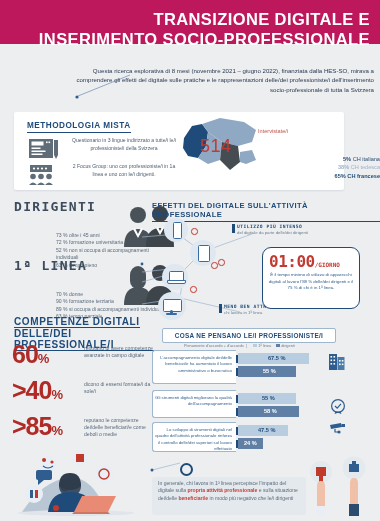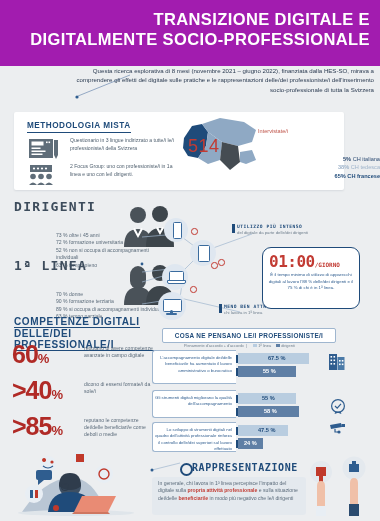--- a/index.html
+++ b/index.html
@@ -7,22 +7,22 @@
     width:380px;height:521px;overflow:hidden;
     background:#eef0f2;
     font-family:"Liberation Sans", sans-serif;
     color:#2a3a50;
     position:relative;
   }
   .page{position:relative;width:380px;height:521px;background:#eceef0;}
 
   
   .header{
-    position:absolute;left:0;top:0;width:380px;height:66px;
-    background:#a21caf;
+    position:absolute;left:0;top:0;width:380px;height:44px;
+    background:#be185d;
   }
   .header h1{
     position:absolute;right:10px;top:9px;width:352px;
     margin:0;text-align:right;
     font-size:16.5px;line-height:20px;font-weight:bold;
     letter-spacing:.4px;color:#ffffff;
   }
   .header h1 .l2{display:block;}
 
   
@@ -33,39 +33,40 @@
   .intro-line{
     position:absolute;left:72px;top:74px;width:60px;height:26px;
     pointer-events:none;
   }
 
   
   .card-meth{
     position:absolute;left:14px;top:112px;width:330px;height:78px;
     background:#ffffff;border-radius:2px;
     box-shadow:0 1px 2px rgba(30,50,80,.10);
+    text-align:center;
   }
   .meth-title{
     position:absolute;left:13px;top:9px;
     font-size:8.2px;font-weight:bold;letter-spacing:.5px;
     color:#1f4b7a;border-bottom:1px solid #1f4b7a;padding-bottom:2px;
   }
   .meth-row{position:absolute;left:14px;}
   .meth-row.r1{top:26px;}
   .meth-row.r2{top:52px;}
   .meth-icon{position:absolute;left:0;top:0;width:34px;height:22px;}
   .meth-text{
     position:absolute;left:42px;top:-1px;width:108px;
     font-size:5.1px;line-height:7.6px;color:#50606f;
   }
 
   
   .map-wrap{position:absolute;left:182px;top:116px;width:90px;height:66px;}
   .map-num{
-    position:absolute;left:188px;top:136px;
+    position:absolute;left:200px;top:136px;
     font-size:18px;color:#c23b33;font-weight:400;letter-spacing:.5px;text-align:center;
   }
   .interv-title{
     position:absolute;left:258px;top:128px;
     font-size:5.6px;color:#c0564c;
   }
   .interv-list{position:absolute;left:262px;top:139px;width:80px;}
   .interv-list li{
     list-style:none;font-size:5.6px;line-height:8.4px;text-align:right;
     width:78px;
@@ -218,21 +219,21 @@
   .illus{position:absolute;left:8px;top:446px;width:136px;height:70px;}
 </style>
 </head>
 <body>
 
 <div class="page">
 
   <div class="header">
     <h1>
       <span>TRANSIZIONE DIGITALE E</span>
-      <span class="l2">DIGITALMENTE SOCIO-PROFESSIONALE</span>
+      <span class="l2">INSERIMENTO SOCIO-PROFESSIONALE</span>
     </h1>
   </div>
 
   <svg class="intro-line" viewBox="0 0 60 26">
     <path d="M58 1 L6 22" stroke="#6d8ab0" stroke-width="0.7" fill="none"></path>
     <circle cx="5" cy="23" r="1.6" fill="#2f5d8f"></circle>
   </svg>
   <div class="intro">Questa ricerca esplorativa di 8 mesi (novembre 2021 – giugno 2022), finanziata dalla HES-SO, mirava a comprendere gli effetti del digitale sulle pratiche e le rappresentazioni delle/dei professioniste/i dell'inserimento socio-professionale di tutta la Svizzera</div>
 
   <div class="card-meth">
@@ -336,20 +337,21 @@
   </div>
   <div class="big-row br2">
     <span class="big-num"><span>&gt;</span><span>40</span></span><span class="big-pct">%</span>
     <div class="big-desc">dicono di essersi formate/i da sole/i</div>
   </div>
   <div class="big-row br3">
     <span class="big-num"><span>&gt;</span><span>85</span></span><span class="big-pct">%</span>
     <div class="big-desc">reputano le competenze dei/delle beneficiari/e come deboli o medie</div>
   </div>
 
+  <div class="effetti-title">EFFETTI DEL DIGITALE SULL'ATTIVITÀ PROFESSIONALE</div>
 
   <svg style="position:absolute;left:140px;top:212px;width:130px;height:110px" viewBox="0 0 130 110">
     <path d="M2 25 L38 22 M38 22 L62 40 M62 40 L44 58 M44 58 L2 70 M44 58 L40 86 M40 86 L2 92 M62 40 L112 22 M40 86 L100 100 M2 60 L30 57" stroke="#9fb6cf" stroke-width="0.7" fill="none"></path>
     <circle cx="30" cy="57" r="1.6" fill="#2f5d8f"></circle>
     <circle cx="2" cy="52" r="1.4" fill="#2f5d8f"></circle>
   </svg>
 
   <div class="dev" style="left:164px;top:218px;width:24px;height:24px">
     <i style="left:8.5px;top:4px;width:7px;height:15px"></i>
   </div>
@@ -469,21 +471,20 @@
       <svg style="position:absolute;left:178px;top:0px;width:18px;height:16px" viewBox="0 0 18 16">
         <path d="M2 3 L13 1 L14 5 L3 7 Z" fill="#2f5d8f"></path>
         <rect x="13.5" y="2" width="3.5" height="3" fill="#2f5d8f"></rect>
         <path d="M7 7 L7 10 L10 10" fill="none" stroke="#2f5d8f" stroke-width="1.2"></path>
         <circle cx="11" cy="10" r="1.6" fill="#2f5d8f"></circle>
       </svg>
     </div>
   </div>
 
   <div class="rap-dot"></div>
-  <div class="rap-title">RAPPRESENTAZIONE</div>
   <svg style="position:absolute;left:150px;top:458px;width:34px;height:14px" viewBox="0 0 34 14">
     <path d="M2 12 L30 5" stroke="#9fb6cf" stroke-width="0.7" fill="none"></path>
     <circle cx="2" cy="12" r="1.5" fill="#2f5d8f"></circle>
   </svg>
   <div class="rap-box">
     <div class="rap-text">
       <span>In generale, chi lavora in 1ª linea percepisce l'impatto del digitale sulla </span><b>propria attività professionale</b><span> e sulla situazione dei/delle </span><b>beneficiari/e</b><span> in modo più negativo che le/i dirigenti</span>
     </div>
   </div>
 

